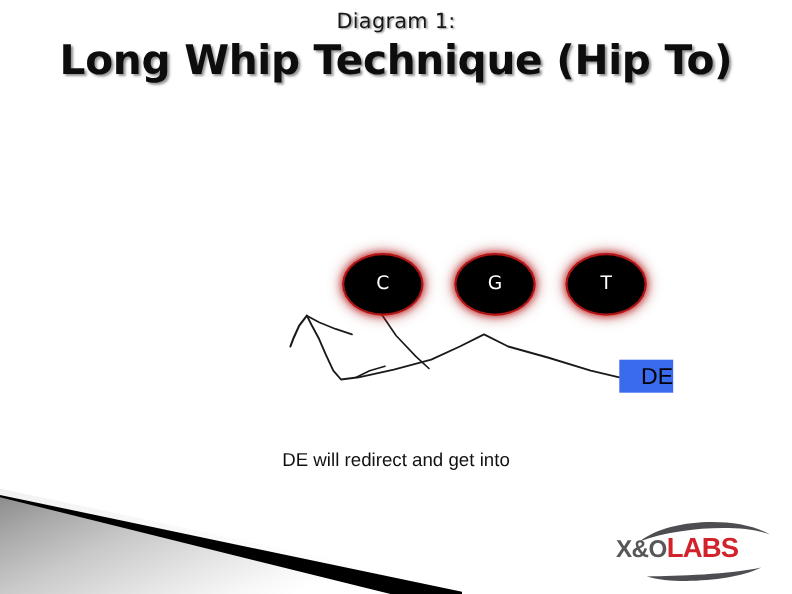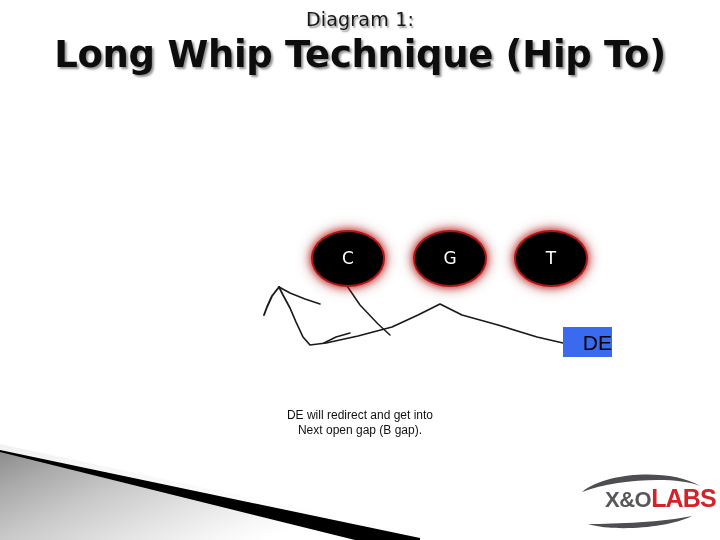--- a/index.html
+++ b/index.html
@@ -99,21 +99,21 @@
   }
 
   
   #caption {
     position: absolute;
     left: 0;
     top: 408px;
     width: 720px;
     text-align: center;
     font-family: "Liberation Sans", sans-serif;
-    font-size: 12px;
+    font-size: 17px;
     color: #111111;
     line-height: 1.28;
   }
   #caption .cap-line { display: block; }
 
   
   #corner {
     position: absolute;
     left: 0;
     bottom: 0;
@@ -127,21 +127,21 @@
     left: 560px;
     top: 472px;
     width: 156px;
     height: 58px;
   }
   #logo-wordmark {
     position: absolute;
     left: 0;
     top: 14px;
     width: 156px;
-    text-align: right;
+    text-align: left;
     line-height: 1;
     white-space: nowrap;
   }
   #logo-xo {
     font-family: "Liberation Sans", sans-serif;
     font-size: 22px;
     font-weight: 700;
     color: #58585b;
     letter-spacing: -0.5px;
   }
@@ -192,21 +192,20 @@
   <div class="player" id="player-t">
     <span>T</span>
   </div>
 
   <div id="de-box">
     <span>DE</span>
   </div>
 
   <div id="caption">
     <span class="cap-line">DE will redirect and get into</span>
-    <span class="cap-line">Next open gap (B gap).</span>
   </div>
 
   <svg id="corner" viewBox="0 0 420 110" preserveAspectRatio="none">
     <defs>
       <linearGradient id="wedgeGrad" x1="0" y1="0" x2="1" y2="0.55">
         <stop offset="0%" stop-color="#8d8d8d"></stop>
         <stop offset="18%" stop-color="#a9a9a9"></stop>
         <stop offset="42%" stop-color="#c9c9c9"></stop>
         <stop offset="68%" stop-color="#e4e4e4"></stop>
         <stop offset="88%" stop-color="#f7f7f7"></stop>

